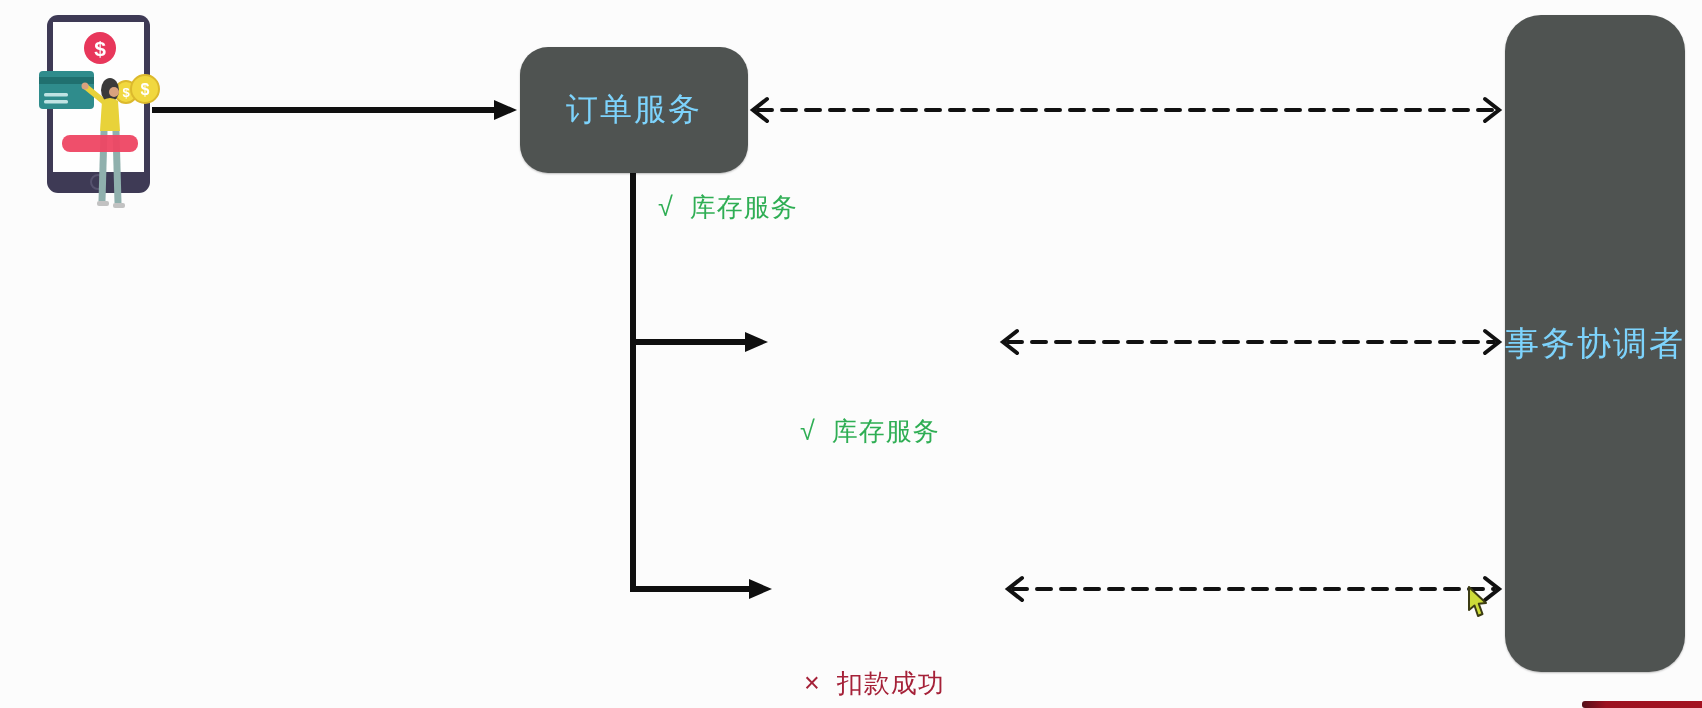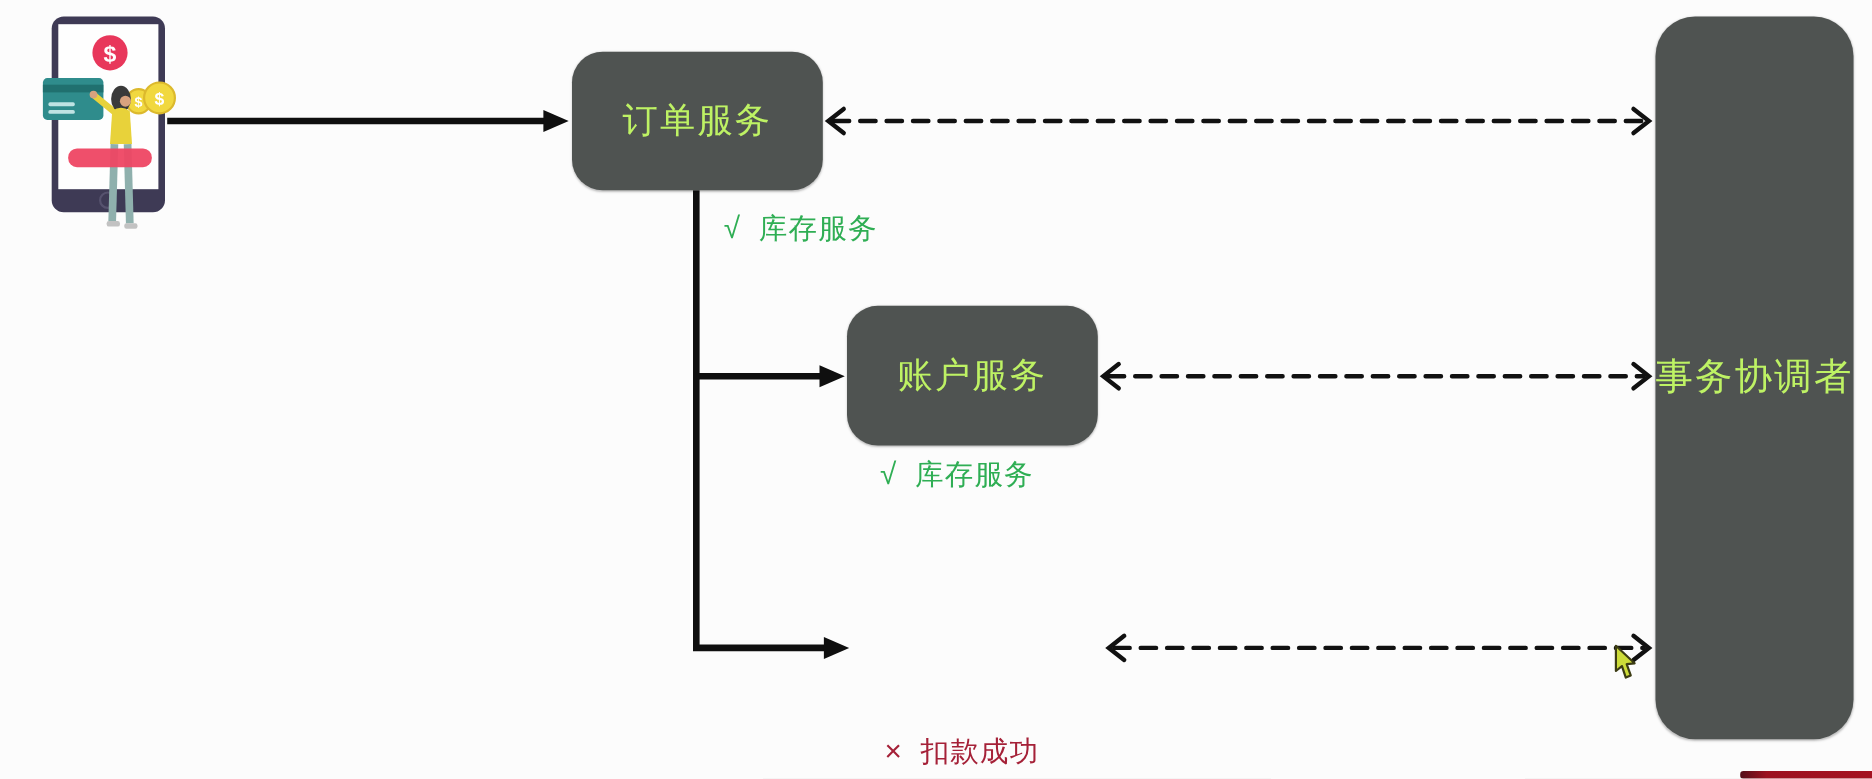--- a/index.html
+++ b/index.html
@@ -6,21 +6,21 @@
   #stage{
     position:relative;
     width:1702px;height:708px;
     background:#fcfcfc;
     overflow:hidden;
     font-family:"Liberation Sans","DejaVu Sans",sans-serif;
   }
   .node{
     position:absolute;
     background:#4f5351;
-    color:#bef264;
+    color:#7dd3fc;
     display:flex;align-items:center;justify-content:center;
     font-size:32px;
     letter-spacing:2px;
     border-radius:28px;
     box-shadow:0 1px 2px rgba(0,0,0,.25);
   }
   #order-service  {left:520px;top:47px; width:228px;height:126px;}
   #account-service{left:770px;top:278px;width:228px;height:127px;}
   #inventory-service{left:775px;top:525px;width:228px;height:125px;}
   #coordinator{
@@ -126,23 +126,20 @@
       <line x1="1013" y1="589" x2="1494" y2="589" stroke-dasharray="14 10"></line>
       <path d="M1022 578 L1008 589 L1022 600"></path>
       <path d="M1485 578 L1499 589 L1485 600"></path>
     </g>
   </svg>
 
   <div class="node" id="order-service">
     <span>订单服务</span>
   </div>
 
-  <div class="node" id="account-service">
-    <span>账户服务</span>
-  </div>
 
 
   <div class="node" id="coordinator">
     <span>事务协</span>
     <span>调者</span>
   </div>
 
   <div class="status ok" id="status-order">
     <span class="s-icon">√</span>
     <span>库存服务</span>

